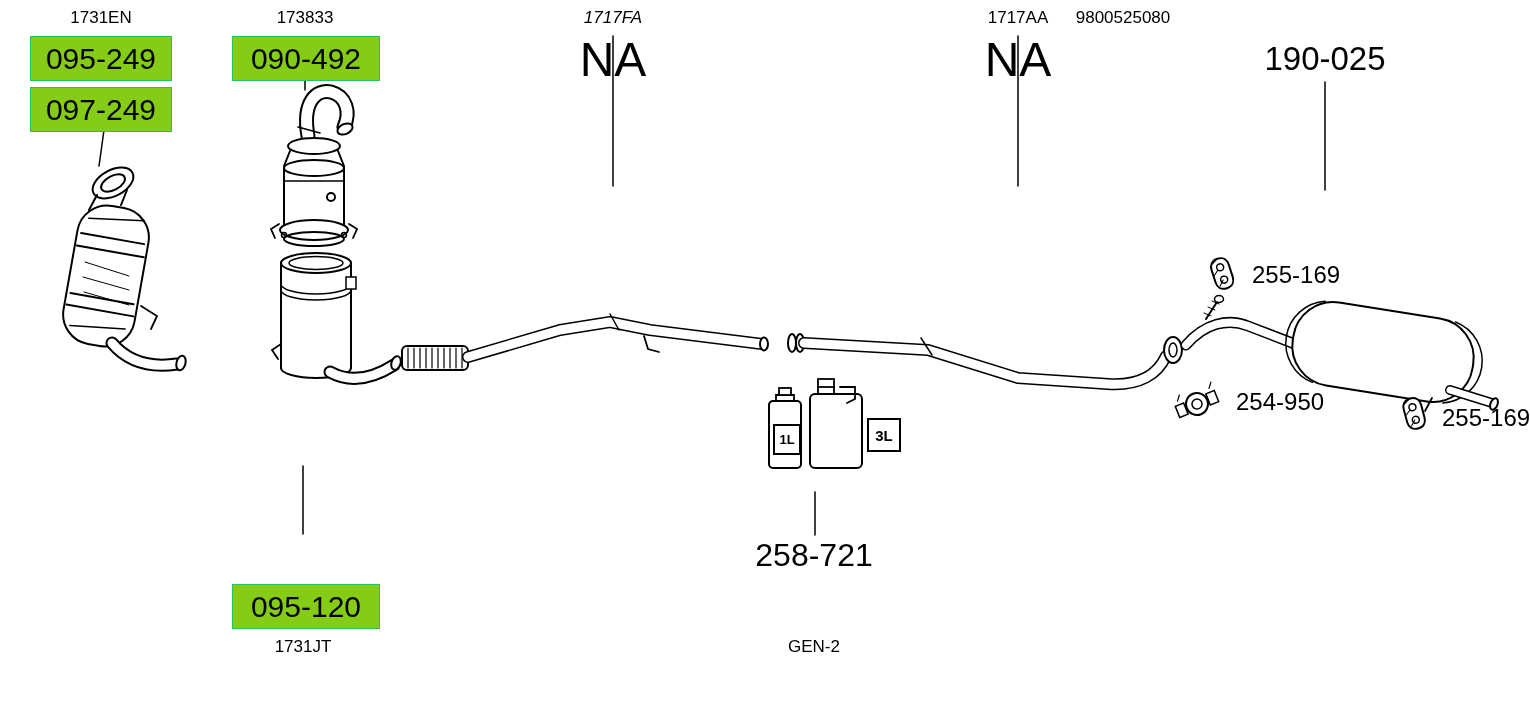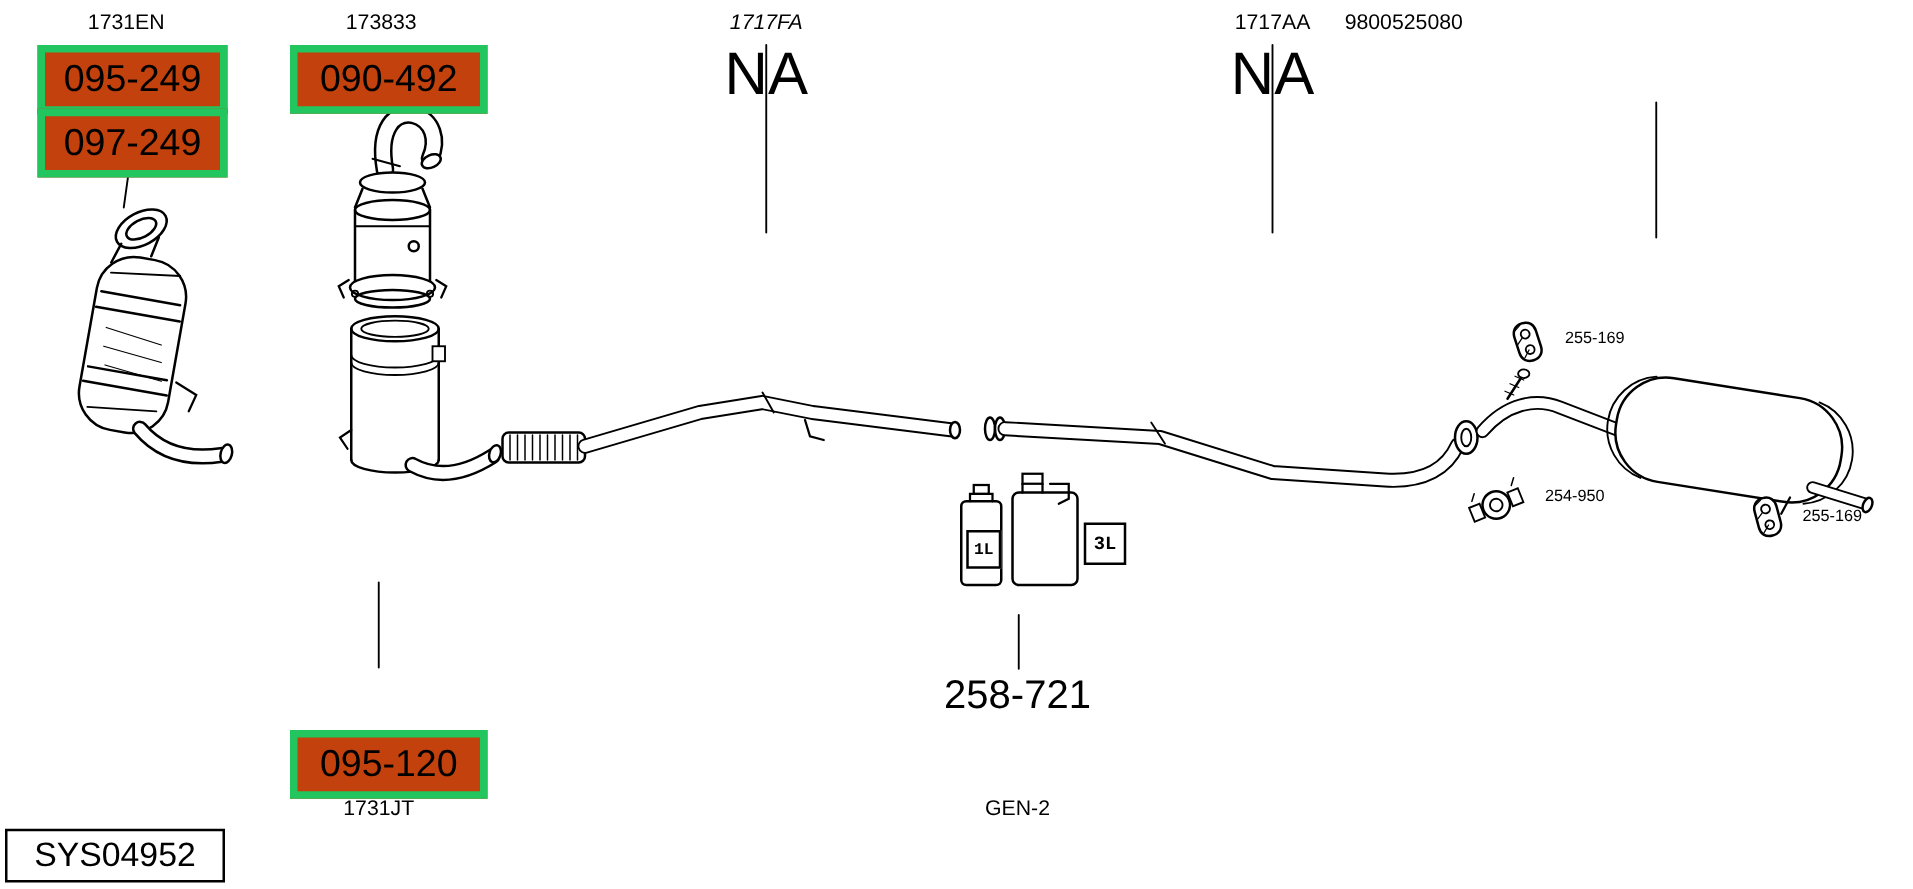--- a/index.html
+++ b/index.html
@@ -6,40 +6,39 @@
   .canvas{
     position:relative;width:1530px;height:711px;background:#ffffff;
     font-family:"Liberation Sans", sans-serif;color:#000;overflow:hidden;
   }
   .artwork{position:absolute;left:0;top:0;width:1530px;height:711px;}
   .ref{
     position:absolute;font-size:17px;text-align:center;line-height:20px;
     white-space:nowrap;
   }
   .pbox{
-    position:absolute;border:6px solid #22c55e;background:#c2410c;
+    position:absolute;border:1px solid #22c55e;background:#84cc16;
     display:flex;align-items:center;justify-content:center;
     font-size:30px;line-height:1;white-space:nowrap;
   }
   .bigpart{
     position:absolute;font-size:33px;text-align:center;line-height:1;
     white-space:nowrap;
   }
   .na{
     position:absolute;font-size:48px;text-align:center;line-height:1;
     white-space:nowrap;
   }
   .hwlabel{
-    position:absolute;font-size:13px;line-height:1;white-space:nowrap;
+    position:absolute;font-size:24px;line-height:1;white-space:nowrap;
   }
   .bottle-label{
     position:absolute;border:2px solid #000;background:#fff;
     display:flex;align-items:center;justify-content:center;
     font-weight:bold;
-    font-family:Liberation Mono, monospace;
   }
   .sysbox{
     position:absolute;border:2px solid #000;background:#fff;
     display:flex;align-items:center;justify-content:center;
     font-size:27px;line-height:1;white-space:nowrap;
   }
 </style>
 </head>
 <body>
 
@@ -183,29 +182,29 @@
   <div class="ref" style="left:977px;top:8px;width:82px;">1717AA</div>
   <div class="ref" style="left:1062px;top:8px;width:122px;">9800525080</div>
 
   <div class="pbox" style="left:30px;top:36px;width:140px;height:43px;">095-249</div>
   <div class="pbox" style="left:30px;top:87px;width:140px;height:43px;">097-249</div>
   <div class="pbox" style="left:232px;top:36px;width:146px;height:43px;">090-492</div>
 
   <div class="na" style="left:573px;top:36px;width:80px;">NA</div>
   <div class="na" style="left:978px;top:36px;width:80px;">NA</div>
 
+  <div class="bigpart" style="left:1252px;top:42px;width:146px;">190-025</div>
 
   <div class="hwlabel" style="left:1252px;top:263px;">255-169</div>
   <div class="hwlabel" style="left:1236px;top:390px;">254-950</div>
   <div class="hwlabel" style="left:1442px;top:406px;">255-169</div>
 
   <div class="bottle-label" style="left:773px;top:424px;width:24px;height:27px;font-size:13px;">1L</div>
   <div class="bottle-label" style="left:867px;top:418px;width:30px;height:30px;font-size:15px;">3L</div>
 
   <div class="bigpart" style="left:741px;top:539px;width:146px;font-size:32px;">258-721</div>
   <div class="ref" style="left:761px;top:637px;width:106px;">GEN-2</div>
 
   <div class="pbox" style="left:232px;top:584px;width:146px;height:43px;">095-120</div>
   <div class="ref" style="left:250px;top:637px;width:106px;">1731JT</div>
 
-  <div class="sysbox" style="left:4px;top:663px;width:172px;height:39px;">SYS04952</div>
 
 </div>
 
 </body></html>

